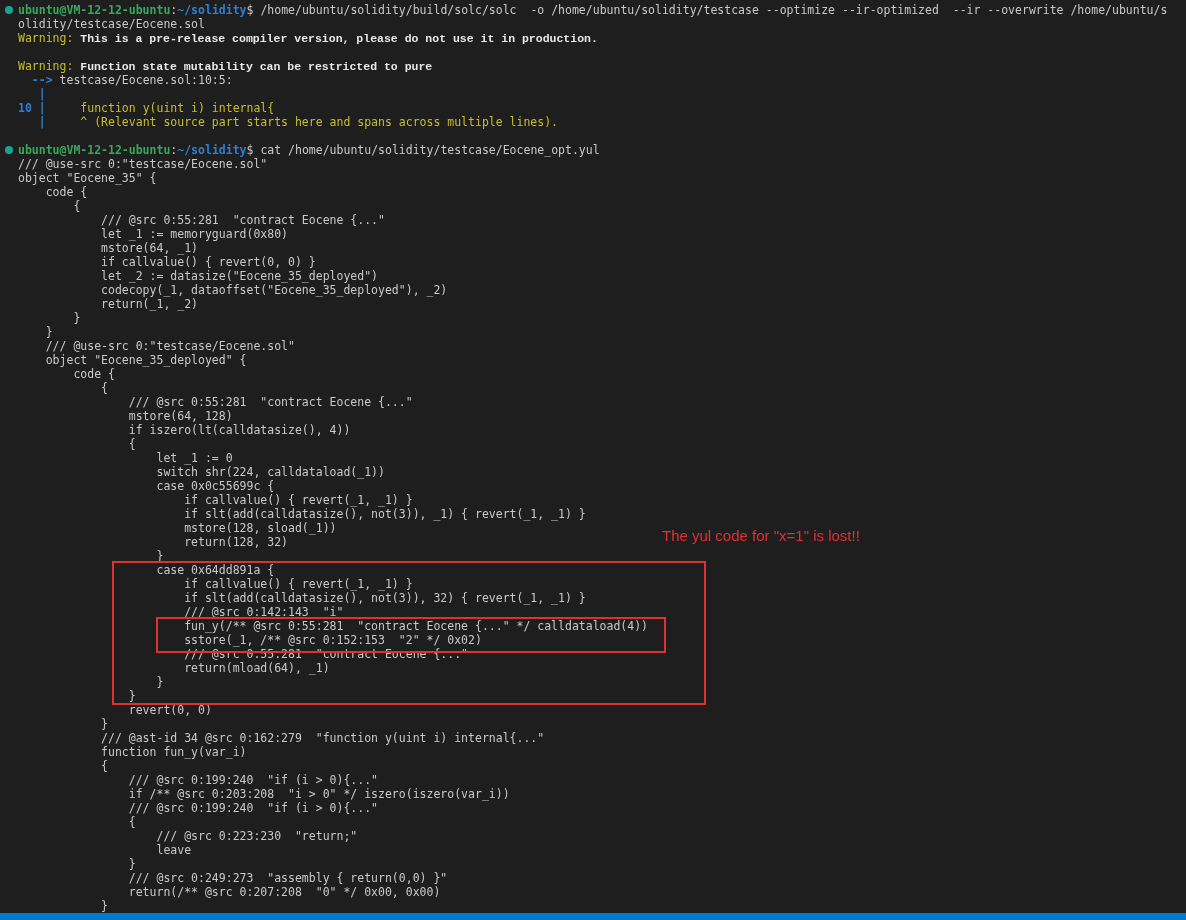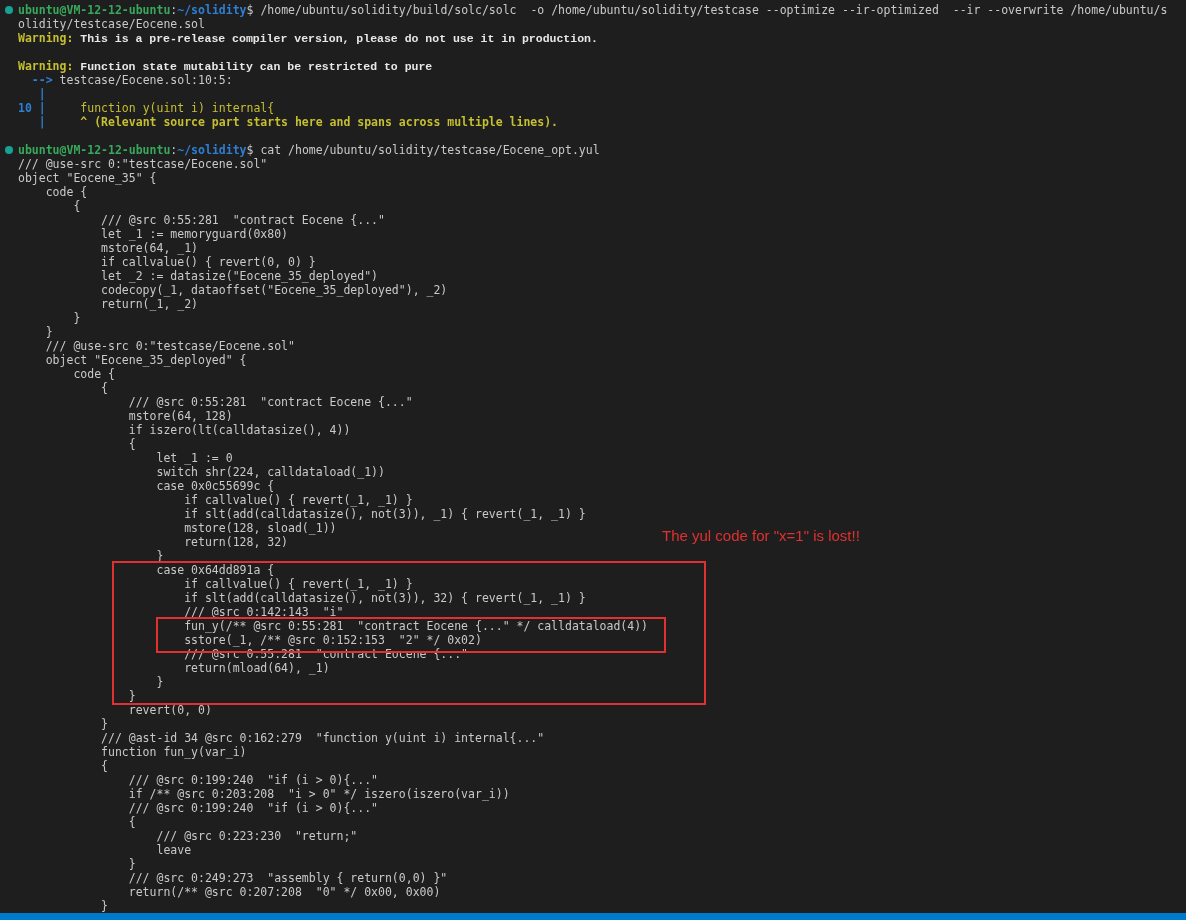--- a/index.html
+++ b/index.html
@@ -13,21 +13,21 @@
     position:absolute;left:0;top:0;width:1168px;height:906px;
     padding:3px 0 0 18px;
     font-size:11.5px;line-height:14px;
     color:#c9c9c9;white-space:pre;
   }
   .tl{height:14px;position:relative;}
   .seg-d{color:#c9c9c9;}
   .seg-w{color:#e8e8e8;font-weight:bold;font-family:Liberation Mono, monospace;}
   .seg-g{color:var(--green);font-weight:bold;}
   .seg-b{color:var(--blue);font-weight:bold;}
-  .seg-y{color:var(--yellow);font-weight:bold;text-align:right;}
+  .seg-y{color:var(--yellow);font-weight:normal;text-align:right;}
   .seg-yl{color:var(--yellow);text-align:center;}
   .cmd-dot{
     position:absolute;left:-13px;top:3px;width:8px;height:8px;
     border-radius:50%;background:var(--dot);display:inline-block;
   }
   .rect-outer{
     position:absolute;left:112px;top:561px;width:590px;height:140px;
     border:2px solid var(--red);pointer-events:none;
   }
   .rect-inner{

